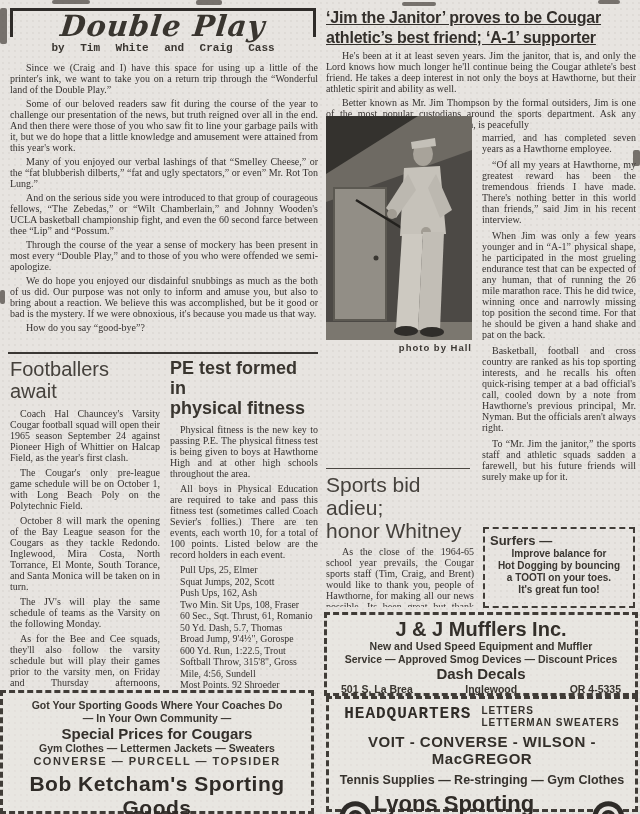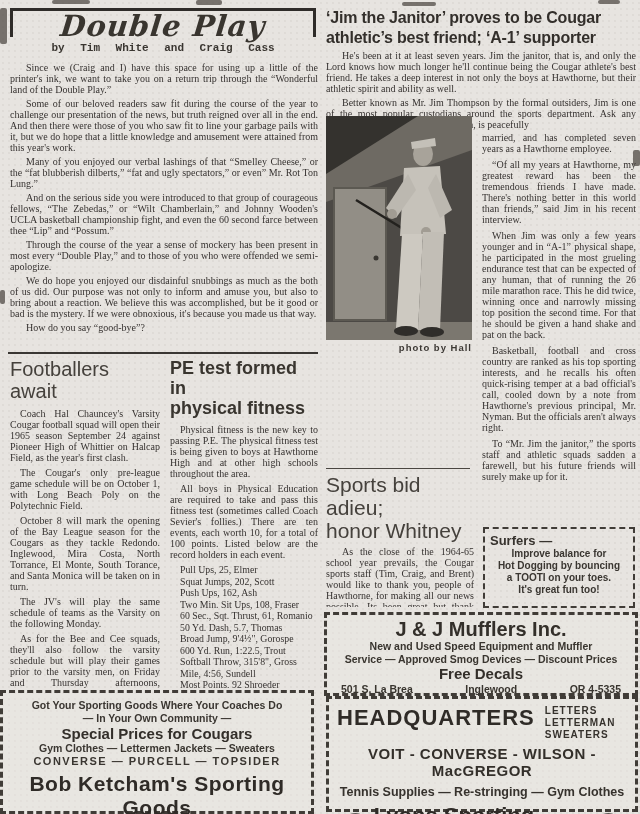--- a/index.html
+++ b/index.html
@@ -29,21 +29,21 @@
   .col-head-bold{font-family:"Liberation Sans",sans-serif;font-weight:bold;font-size:18px;color:#39352f;line-height:20px;}
   #footballers{left:10px;top:358px;width:150px;height:330px;overflow:hidden;}
   #footballers .p{text-indent:10px;margin-bottom:4px;}
   #petest{left:170px;top:358px;width:148px;height:330px;overflow:hidden;}
   #petest .p{text-indent:10px;margin-bottom:4px;}
   .records{font-size:9.8px;line-height:1.18;text-align:left;margin-left:10px;}
   .records div{margin:0;}
 
   
   #janitor-head{left:326px;top:8px;width:312px;}
-  #janitor-head div{font-family:"Liberation Sans",sans-serif;font-weight:bold;font-size:16px;line-height:20px;color:#332f2b;letter-spacing:-0.2px;}
+  #janitor-head div{font-family:"Liberation Sans",sans-serif;font-weight:bold;font-size:16px;line-height:20px;color:#332f2b;letter-spacing:-0.2px;text-decoration:underline;}
   #janitor-intro{left:326px;top:50px;width:310px;height:84px;overflow:hidden;}
   #photo-col{left:326px;top:116px;width:146px;}
   #photo-frame{width:146px;height:224px;overflow:hidden;background:#4c4945;}
   #photo-credit{font-family:"Liberation Sans",sans-serif;font-weight:bold;font-size:9.5px;text-align:right;color:#3c3834;margin-top:2px;letter-spacing:1px;}
   #photo-caption{font-family:"Liberation Sans",sans-serif;font-weight:bold;font-size:9.5px;line-height:1.3;letter-spacing:1.2px;color:#3a3631;text-align:justify;}
   #rule-adieu{left:326px;top:468px;width:144px;}
   #adieu{left:326px;top:473px;width:148px;height:134px;overflow:hidden;}
   #adieu .col-head-light{font-size:21px;line-height:23px;}
   #adieu .p{margin-top:4px;}
   #jan-col-right{left:482px;top:132px;width:154px;height:390px;overflow:hidden;}
@@ -62,21 +62,21 @@
   #jj-bottom{display:flex;justify-content:space-between;font-family:"Liberation Sans",sans-serif;font-weight:bold;font-size:10.5px;color:#39352f;padding:1px 8px 0 8px;}
 
   #ketcham{left:0;top:690px;width:314px;height:124px;padding:6px 4px 0 4px;text-align:center;}
   .kt-line{font-family:"Liberation Sans",sans-serif;font-weight:bold;font-size:10.5px;color:#3a3631;line-height:13px;}
   #kt-special{font-family:"Liberation Sans",sans-serif;font-weight:bold;font-size:15px;color:#332f2a;line-height:17px;}
   #kt-brands{letter-spacing:1.5px;font-size:11px;}
   #kt-name{font-family:"Liberation Sans",sans-serif;font-weight:bold;font-size:21px;color:#2f2b27;line-height:24px;margin-top:4px;letter-spacing:0.5px;}
 
   #lyons{left:326px;top:696px;width:312px;height:116px;padding:6px 8px 0 8px;box-sizing:border-box;}
   #ly-row1{display:flex;align-items:flex-start;gap:10px;justify-content:center;}
-  #ly-hq{font-family:Liberation Sans, sans-serif;font-weight:bold;font-size:22px;color:#2f2b27;letter-spacing:1px;}
+  #ly-hq{font-family:Liberation Mono, monospace;font-weight:bold;font-size:16px;color:#2f2b27;letter-spacing:1px;}
   .ly-letters{font-family:"Liberation Sans",sans-serif;font-weight:bold;font-size:10px;color:#36322d;line-height:12px;letter-spacing:1px;}
   #ly-brands{font-family:"Liberation Sans",sans-serif;font-weight:bold;font-size:15px;color:#332f2a;text-align:center;margin-top:4px;letter-spacing:0.5px;}
   #ly-services{font-family:"Liberation Sans",sans-serif;font-weight:bold;font-size:12.5px;color:#36322d;text-align:center;margin-top:6px;}
   #ly-row4{display:flex;align-items:center;justify-content:space-between;margin-top:4px;}
   #ly-name{font-family:"Liberation Sans",sans-serif;font-weight:bold;font-size:22px;color:#2f2b27;}
 
   
   .artifact{position:absolute;background:#504b45;opacity:.75;border-radius:2px;}
 </style>
 </head>
@@ -198,21 +198,21 @@
     <div class="surf-line">Improve balance for</div>
     <div class="surf-line">Hot Dogging by bouncing</div>
     <div class="surf-line">a TOOTI on your toes.</div>
     <div class="surf-line">It's great fun too!</div>
   </div>
 
   <div id="jj" class="abs zigzag">
     <div id="jj-title">J &amp; J Mufflers Inc.</div>
     <div class="jj-line">New and Used Speed Equipment and Muffler</div>
     <div class="jj-line">Service — Approved Smog Devices — Discount Prices</div>
-    <div id="jj-free">Free Decals</div>
+    <div id="jj-free">Dash Decals</div>
     <div id="jj-bottom">
       <span>501 S. La Brea</span>
       <span>Inglewood</span>
       <span>OR 4-5335</span>
     </div>
   </div>
 
   <div id="ketcham" class="abs zigzag">
     <div class="kt-line">Got Your Sporting Goods Where Your Coaches Do</div>
     <div class="kt-line">— In Your Own Community —</div>

